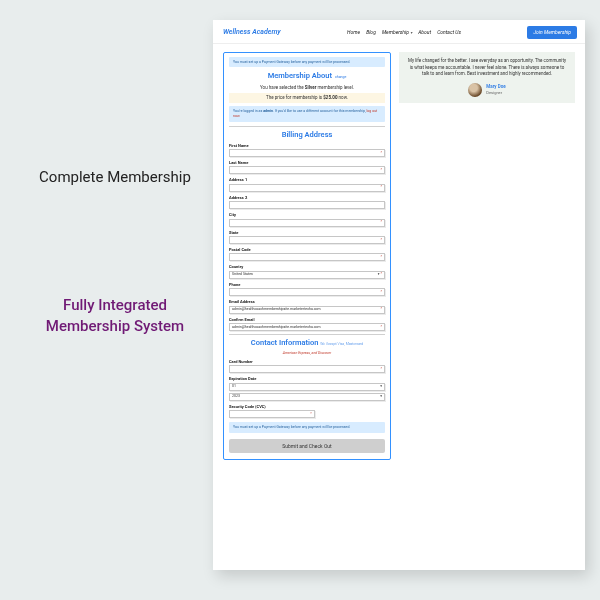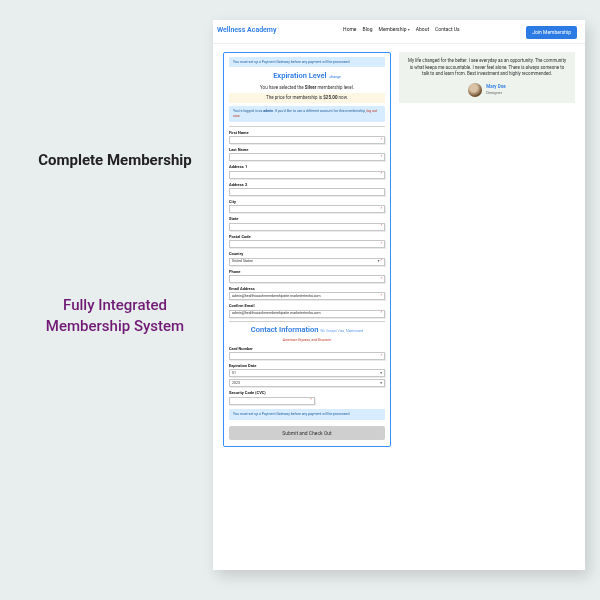--- a/index.html
+++ b/index.html
@@ -10,39 +10,40 @@
     height: 600px;
     overflow: hidden;
     position: relative;
   }
   .left-captions {
     position: absolute;
     left: 30px;
     width: 170px;
     text-align: center;
   }
-  .cap1 { top: 150px; position: absolute; left: 0; width: 170px; font-size: 15px; font-weight: 700; color: #222; line-height: 1.4; }
+  .cap1 { top: 167px; position: absolute; left: 0; width: 170px; font-size: 15px; font-weight: 400; color: #222; line-height: 1.4; }
   .cap2 { top: 295px; position: absolute; left: 0; width: 170px; font-size: 15px; font-weight: 500; color: #701a75; line-height: 1.4; }
 
   .browser {
     position: absolute;
     left: 213px; top: 20px;
     width: 372px;
     height: 550px;
     background: #fff;
     box-shadow: 4px 6px 14px rgba(0,0,0,0.15);
     font-size: 5.2px;
     line-height: 1.35;
   }
   .topbar {
     display: flex;
-    align-items: flex-start;
+    align-items: center;
     justify-content: space-between;
-    padding: 6px 8px 4px 4px;
+    padding: 6px 8px 4px 10px;
     border-bottom: 1px solid #eee;
+    font-style: italic;
   }
   .brand { color: #2c7be5; font-weight: 600; font-size: 7px; }
   .nav { display: flex; gap: 6px; font-size: 5px; color: #222; align-items: center;}
   .nav span { cursor: pointer; }
   .nav .chev { font-size: 4px; color:#666;}
   .join-btn {
     background: #2c7be5; color: #fff; font-size: 5px;
     padding: 3px 6px; border-radius: 2px;
   }
 
@@ -160,33 +161,34 @@
       <span>Contact Us</span>
     </div>
     <div class="join-btn">Join Membership</div>
   </div>
 
   <div class="content">
     <div class="form-col">
       <div class="alert-blue">You must set up a Payment Gateway before any payment will be processed.</div>
 
       <div class="section-title">
-        <span>Expiration Level</span><span class="change">change</span>
+        <span>Membership About</span><span class="change">change</span>
       </div>
       <div class="centered-text">
         <span>You have selected the </span><b>Silver</b><span> membership level.</span>
       </div>
       <div class="price-note">
         <span>The price for membership is </span><b>$25.00</b><span> now.</span>
       </div>
       <div class="warn-blue">
         <span>You're logged in as </span><b>admin</b><span>. If you'd like to use a different account for this membership, </span><span class="red">log out now.</span>
       </div>
 
       <div class="divider"></div>
+      <div class="section-title">Billing Address</div>
 
       <div class="field">
           <label>First Name</label>
         <div class="input">
             <span></span>
             <span class="req">*</span>
           </div>
         </div>
       <div class="field">
           <label>Last Name</label>

